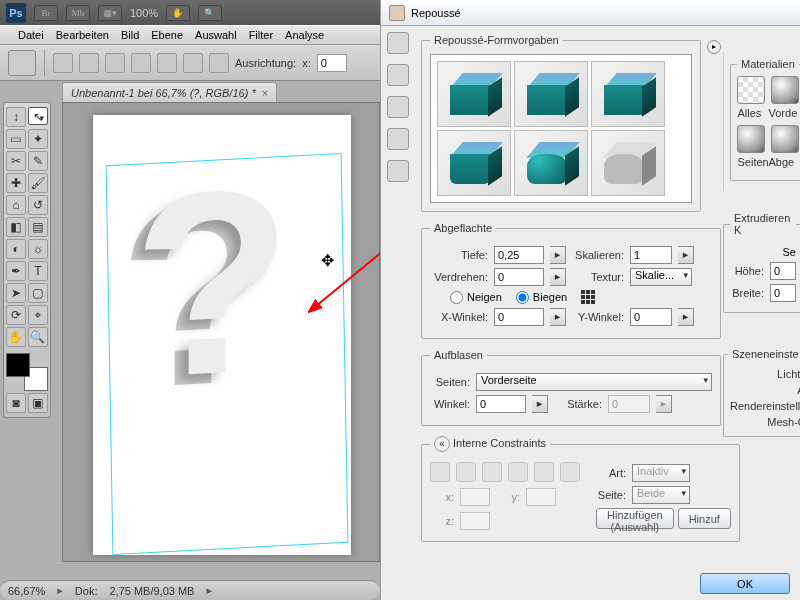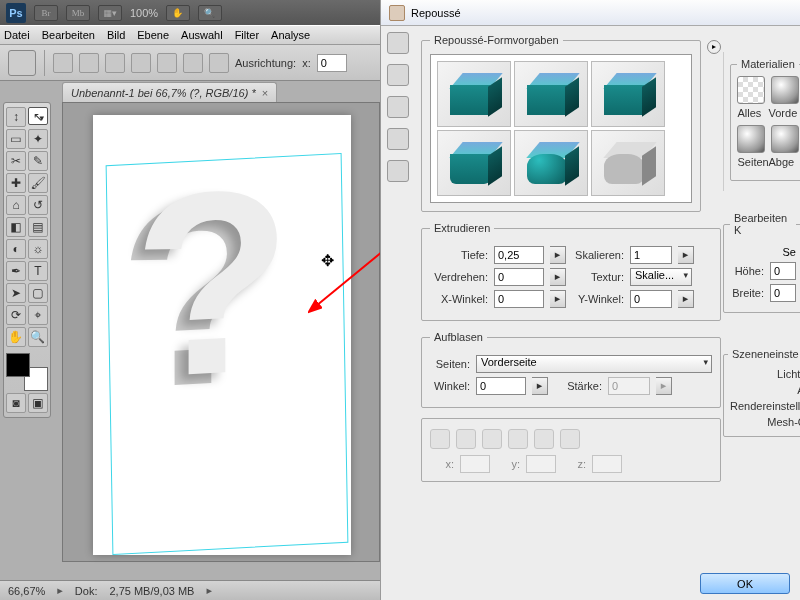--- a/index.html
+++ b/index.html
@@ -3,21 +3,21 @@
 <meta charset="utf-8">
 <style>
 * { box-sizing: border-box; margin: 0; padding: 0; font-family: Tahoma, Arial, sans-serif; font-size: 11px; }
 body { background: #b0b0b0; width: 800px; height: 600px; overflow: hidden; position: relative; }
 
 .app-bar { position:absolute; left:0; top:0; width:380px; height:25px; background:linear-gradient(#6a6a6a,#555); display:flex; align-items:center; padding:0 6px; gap:8px; color:#ddd; }
 .ps-logo { width:20px; height:20px; background:#1a3a5a; color:#8fcaff; font-weight:bold; text-align:center; line-height:20px; border-radius:2px; }
 .app-btn { width:24px; height:16px; background:#666; border:1px solid #444; border-radius:2px; text-align:center; line-height:14px; color:#aaa; font-size:9px;font-family:Liberation Serif, serif;}
 .zoom-txt { color:#ccc; }
 
-.menu-bar { position:absolute; left:0; top:25px; width:380px; height:20px; background:linear-gradient(#e8e8e8,#d0d0d0); border-top:1px solid #fff; border-bottom:1px solid #999; display:flex; align-items:center; padding:0 4px; gap:12px; }
+.menu-bar { position:absolute; left:0; top:25px; width:380px; height:20px; background:linear-gradient(#e8e8e8,#d0d0d0); border-top:1px solid #fff; border-bottom:1px solid #999; display:flex; align-items:center; padding:0 18px; gap:12px; }
 .menu-bar span { cursor:default; }
 
 .options-bar { position:absolute; left:0; top:45px; width:380px; height:36px; background:linear-gradient(#d8d8d8,#c4c4c4); border-bottom:1px solid #888; display:flex; align-items:center; padding:0 8px; gap:6px; }
 .opt-icon { width:28px; height:26px; background:#ccc; border:1px solid #888; border-radius:3px; }
 .opt-sep { width:1px; height:26px; background:#999; margin:0 2px;}
 .opt-small { width:20px; height:20px; background:#c8c8c8; border:1px solid #999; border-radius:2px; }
 .opt-label { color:#333; }
 .opt-input { width:30px; height:18px; background:#fff; border:1px solid #999; padding:0 3px; }
 
 .tab-bar { position:absolute; left:62px; top:82px; height:20px; display:flex; }
@@ -30,21 +30,21 @@
 .swatches { width:42px; height:38px; position:relative; margin-top:4px; }
 .sw-fg { position:absolute; left:0; top:0; width:24px; height:24px; background:#000; border:1px solid #666; }
 .sw-bg { position:absolute; right:0; bottom:0; width:24px; height:24px; background:#fff; border:1px solid #666; }
 
 .canvas-area { position:absolute; left:62px; top:102px; width:318px; height:460px; background:#9f9f9f; border:1px solid #777; }
 .canvas { position:absolute; left:30px; top:12px; width:258px; height:440px; background:#fff; box-shadow:0 0 8px rgba(0,0,0,.3); }
 .bbox { position:absolute; left:46px; top:56px; width:236px; height:390px; border:1px solid #3cd6e8; transform:skewY(-2deg) rotate(-1deg); pointer-events:none;}
 .qmark { position:absolute; left:70px; top:70px; font-size:260px; color:#ededed; text-shadow: -8px 6px 10px rgba(0,0,0,.25), -14px 10px 0 #c8c8c8; font-family: Arial, sans-serif; font-weight:bold; line-height:.85; transform:skewY(-3deg); }
 .cursor3d { position:absolute; left:258px; top:148px; font-size:16px; }
 
-.status-bar { position:absolute; left:0; bottom:0; width:380px; height:20px; background:linear-gradient(#d4d4d4,#bcbcbc); border-top:1px solid #888; display:flex; align-items:center; padding:0 8px; gap:12px; color:#333; }
+.status-bar { position:absolute; left:0; bottom:0; width:380px; height:20px; background:linear-gradient(#d4d4d4,#bcbcbc); border-top:1px solid #888; display:flex; align-items:center; padding:0 8px; gap:12px; color:#333;border-radius:10px; }
 .status-tri { color:#555; }
 
 .arrow { position:absolute; left:308px; top:206px; width:140px; height:110px; pointer-events:none; }
 
 
 .dialog { position:absolute; left:380px; top:0; width:420px; height:600px; background:#ededed; border-left:1px solid #999; }
 .titlebar { height:26px; background:linear-gradient(#fdfdfd,#e4e9f3); border-bottom:1px solid #aaa; display:flex; align-items:center; padding:0 8px; gap:6px; }
 .titlebar .ico { width:16px; height:16px; background:#dcb; border:1px solid #a86; border-radius:2px; }
 .dlg-body { position:absolute; left:0; top:26px; right:0; bottom:0; padding:8px 10px; }
 .left-icons { position:absolute; left:4px; top:32px; width:26px; display:flex; flex-direction:column; gap:10px; align-items:center; }
@@ -268,35 +268,56 @@
                 <div class="side"></div>
               </div>
             </div>
         </div>
         <div class="play">▸</div>
       </fieldset>
     </div>
 
     <div class="panel-left">
     <fieldset>
-      <legend>Extrudieren</legend>
+      <legend>Abgeflachte</legend>
       <div class="form-row">
         <label>Tiefe:</label>
         <input class="inp" value="0,25" style="">
         <div class="spin">▸</div>
         <label style="min-width:52px">Skalieren:</label>
         <input class="inp sm" value="1" style="">
         <div class="spin">▸</div>
       </div>
       <div class="form-row">
         <label>Verdrehen:</label>
         <input class="inp" value="0" style="">
         <div class="spin">▸</div>
         <label style="min-width:52px">Textur:</label>
         <div class="sel" style="width:62px">Skalie...</div>
+      </div>
+      <div class="form-row" style="margin-left:20px; gap:14px;">
+        <span class="radio">
+              <input type="radio" name="bend" style="">
+              <span>Neigen</span>
+            </span>
+        <span class="radio">
+              <input type="radio" name="bend" checked="" style="">
+              <span>Biegen</span>
+            </span>
+        <span class="grid-icon">
+              <b></b>
+              <b></b>
+              <b></b>
+              <b></b>
+              <b></b>
+              <b></b>
+              <b></b>
+              <b></b>
+              <b></b>
+            </span>
       </div>
       <div class="form-row">
         <label>X-Winkel:</label>
         <input class="inp" value="0" style="">
         <div class="spin">▸</div>
         <label style="min-width:52px">Y-Winkel:</label>
         <input class="inp sm" value="0" style="">
         <div class="spin">▸</div>
       </div>
     </fieldset>
@@ -311,37 +332,52 @@
         <label style="min-width:40px">Winkel:</label>
         <input class="inp" value="0" style="">
         <div class="spin">▸</div>
         <label class="dim" style="min-width:48px">Stärke:</label>
         <input class="inp sm dim" value="0" style="">
         <div class="spin dim">▸</div>
       </div>
     </fieldset>
 
     <fieldset class="constraints">
+      <legend><span class="chev">«</span>&nbsp;<span>Interne Constraints</span></legend>
       <div style="display:flex; gap:16px;">
         <div>
           <div class="cicons">
             <div class="cico"></div>
             <div class="cico"></div>
             <div class="cico"></div>
             <div class="cico"></div>
             <div class="cico"></div>
             <div class="cico"></div>
           </div>
           <div class="cgrid">
             <label>x:</label>
                 <input class="inp" style="">
             <label>y:</label>
                 <input class="inp" style="">
             <label>z:</label>
                 <input class="inp" style="">
+          </div>
+        </div>
+        <div>
+          <div class="form-row dim">
+                <label style="min-width:30px">Art:</label>
+                <div class="sel" style="width:58px;color:#999">Inaktiv</div>
+              </div>
+          <div class="form-row dim">
+                <label style="min-width:30px">Seite:</label>
+                <div class="sel" style="width:58px;color:#999">Beide</div>
+              </div>
+          <div class="form-row" style="gap:4px">
+            <button class="btn">Hinzufügen (Auswahl)</button>
+            <button class="btn">Hinzuf</button>
           </div>
         </div>
       </div>
     </fieldset>
     </div>
 
     <div class="materials">
       <fieldset>
         <legend>Materialien</legend>
         <div class="matgrid">
@@ -358,21 +394,21 @@
         </div>
         <div class="matlabels">
             <span>Seiten</span>
             <span>Abge</span>
           </div>
       </fieldset>
     </div>
 
     <div class="rfield">
       <fieldset>
-        <legend>Bearbeiten K</legend>
+        <legend>Extrudieren K</legend>
         <div class="form-row" style="justify-content:flex-end">
             <span>Se</span>
           </div>
         <div class="form-row">
             <label>Höhe:</label>
             <input class="inp" value="0" style="">
           </div>
         <div class="form-row">
             <label>Breite:</label>
             <input class="inp" value="0" style="">

